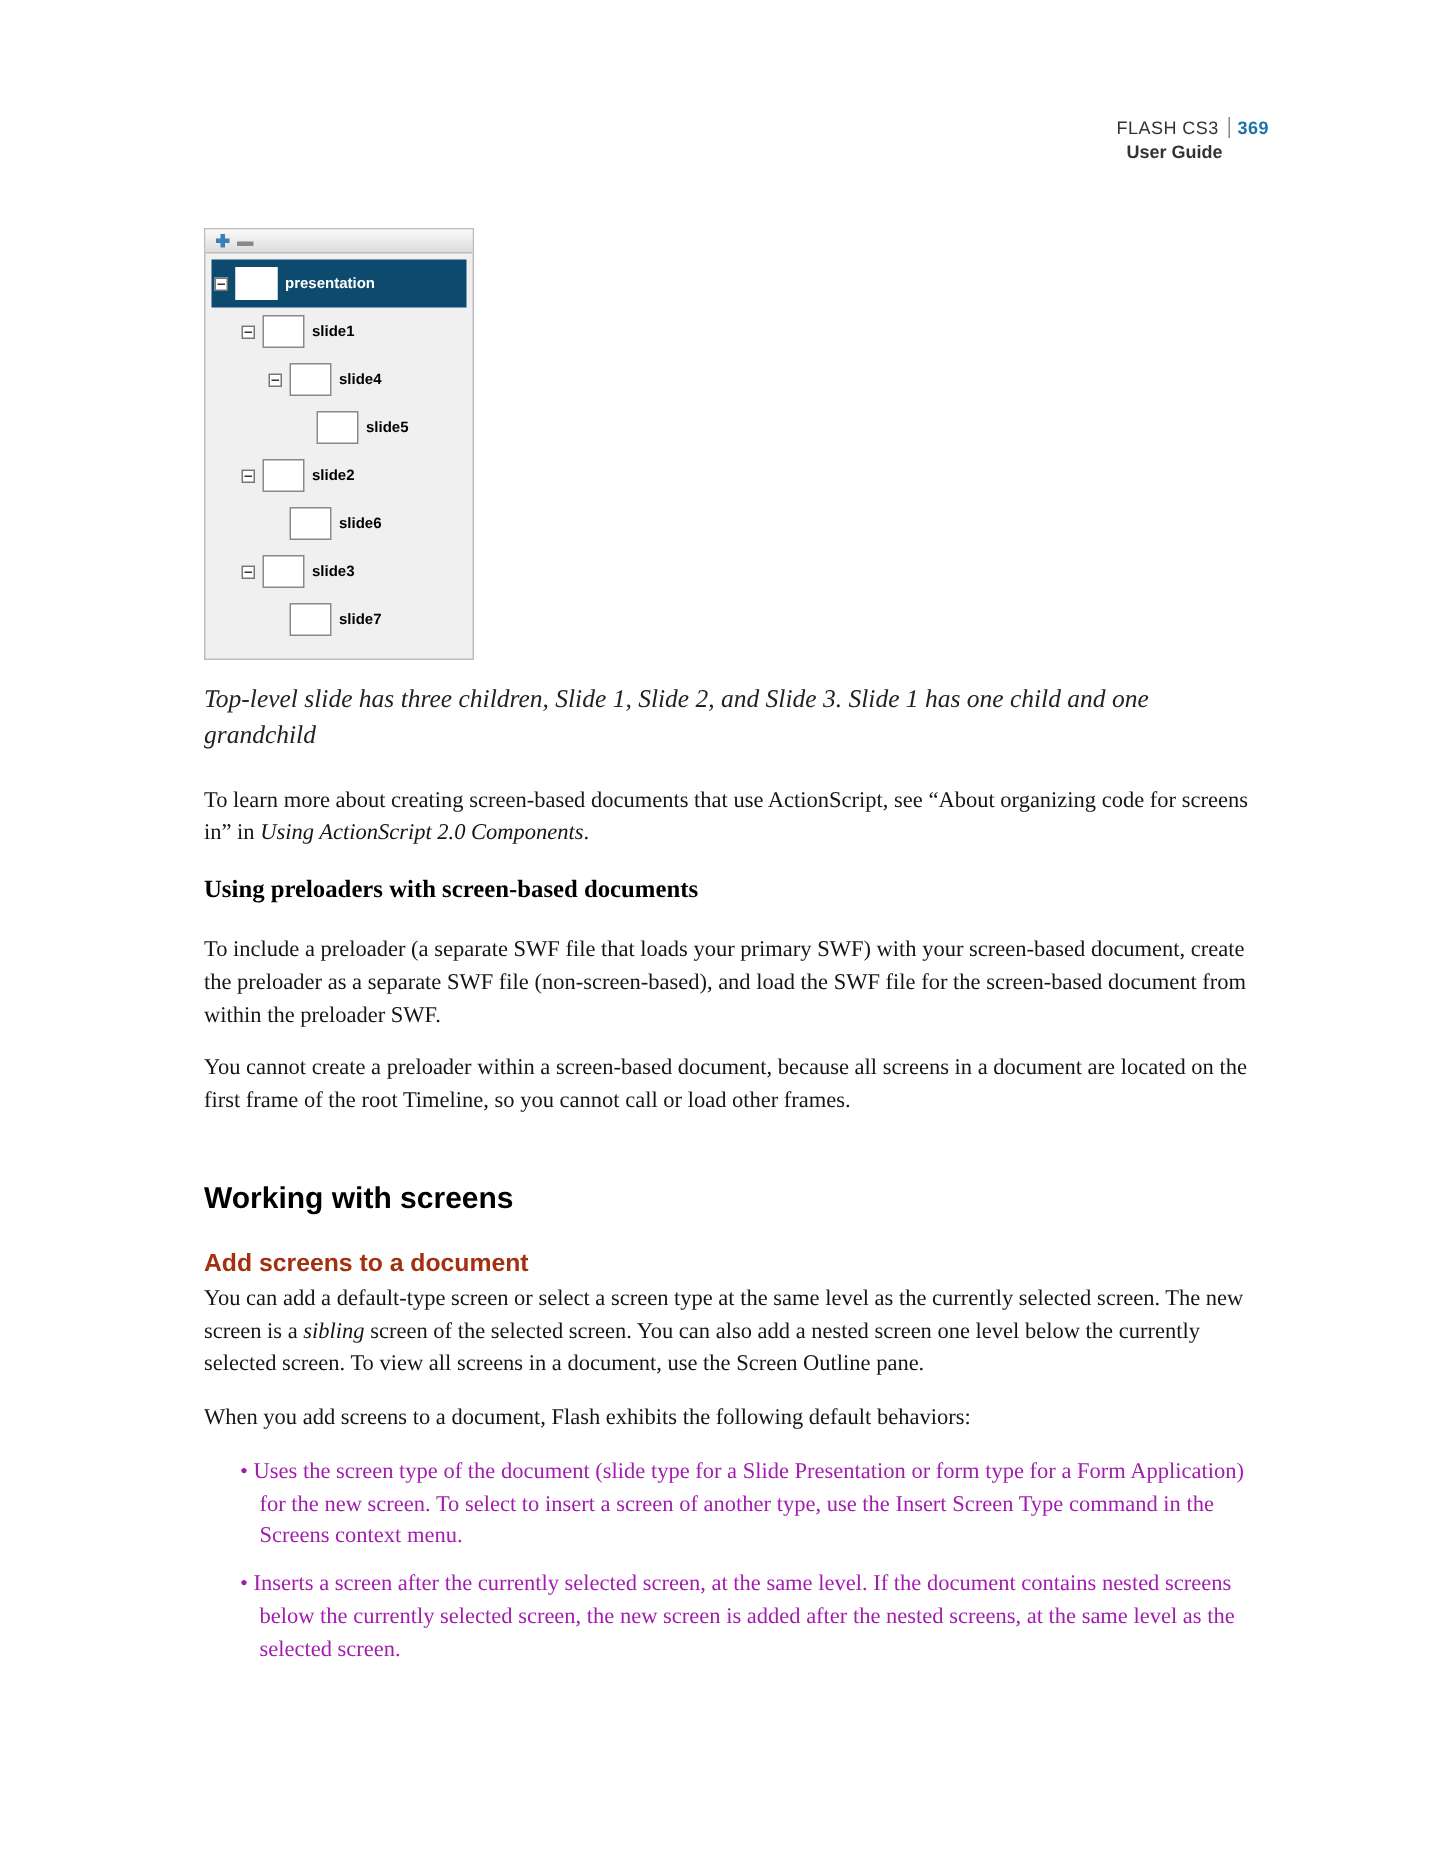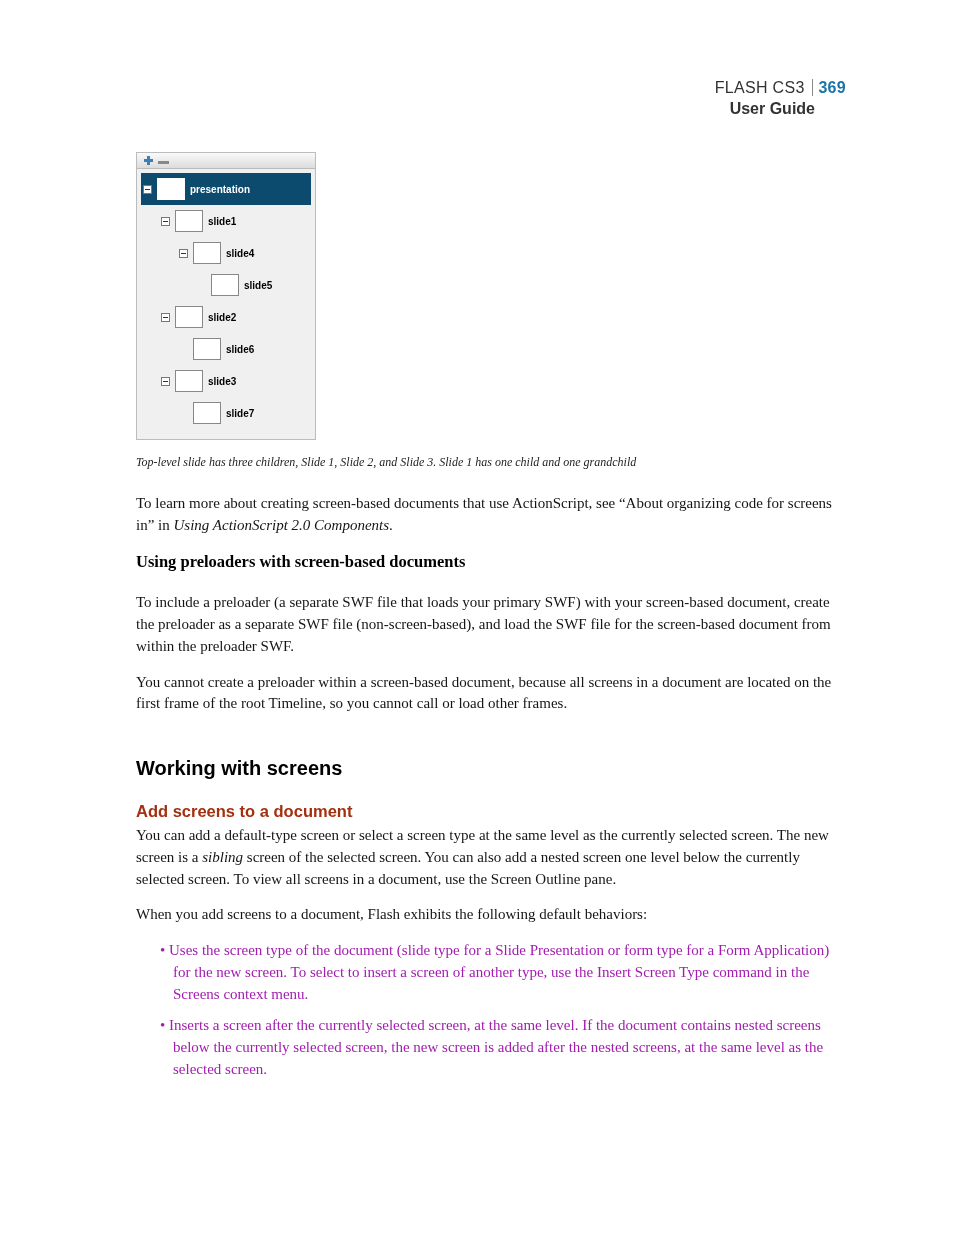--- a/index.html
+++ b/index.html
@@ -10,21 +10,21 @@
     font-family: "Minion Pro", Georgia, 'Times New Roman', serif;
     color: #000;
     position: relative;
   }
   .page-header {
     position: absolute;
     top: 78px;
     right: 108px;
     text-align: right;
     font-family: "Myriad Pro", "Segoe UI", Arial, sans-serif;
-    font-size: 16px;
+    font-size: 12px;
     color: #333;
     line-height: 1.3;
   }
   .page-header .row1 { letter-spacing: 0.3px; }
   .page-header .pnum { font-weight: 700; color:#1a74a8; margin-left:3px; border-left:1px solid #888; padding-left:5px;}
   .page-header .row2 { font-weight: 700; padding-right: 31px;}
   .content {
     position: absolute;
     left: 136px;
     top: 152px;
@@ -75,21 +75,21 @@
   }
   .toggle.minus::after{content:"";position:absolute;left:1px;top:3px;width:5px;height:1px;background:#333;}
   .toggle.none{border:none;background:transparent;}
   .thumb{
     width:28px;height:22px;border:1px solid #888;background:#fff;flex:0 0 28px;
   }
   .row.selected .thumb{border-color:#fff;}
   .lbl{ font-weight:700; font-size:10px; }
   .caption{
     font-style: italic;
-    font-size: 12px;
+    font-size: 17px;
     color:#222;
     margin: 1px 0 22px 0;
     line-height:1.4;
     font-family: "Minion Pro", Georgia, serif;
   }
   p.body{
     font-size: 15px;
     line-height: 1.45;
     margin-bottom: 14px;
     color:#151515;

